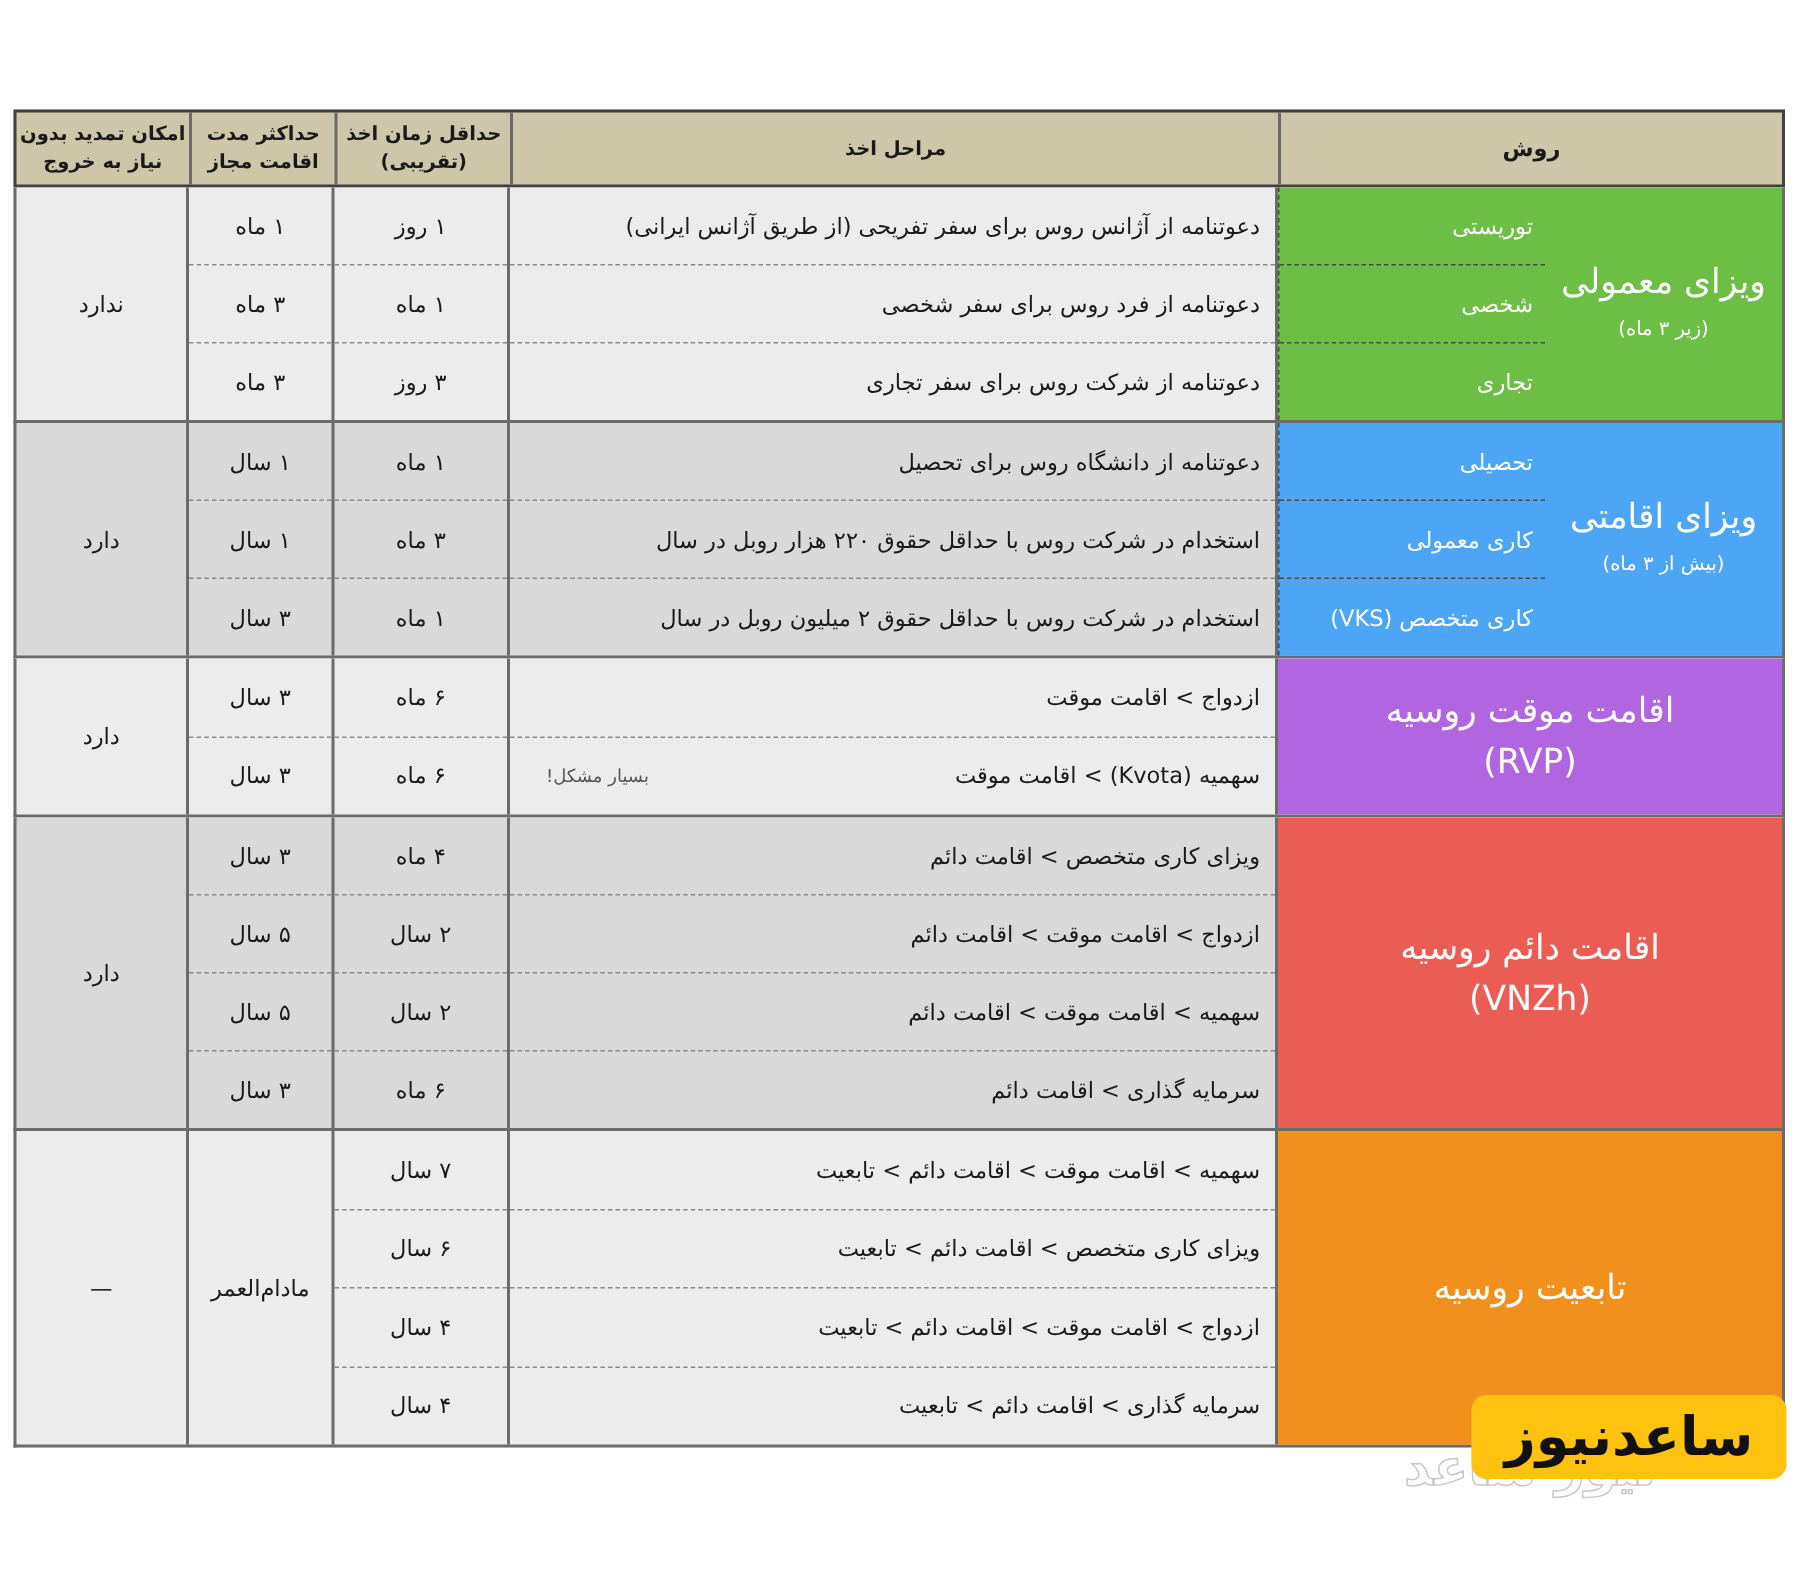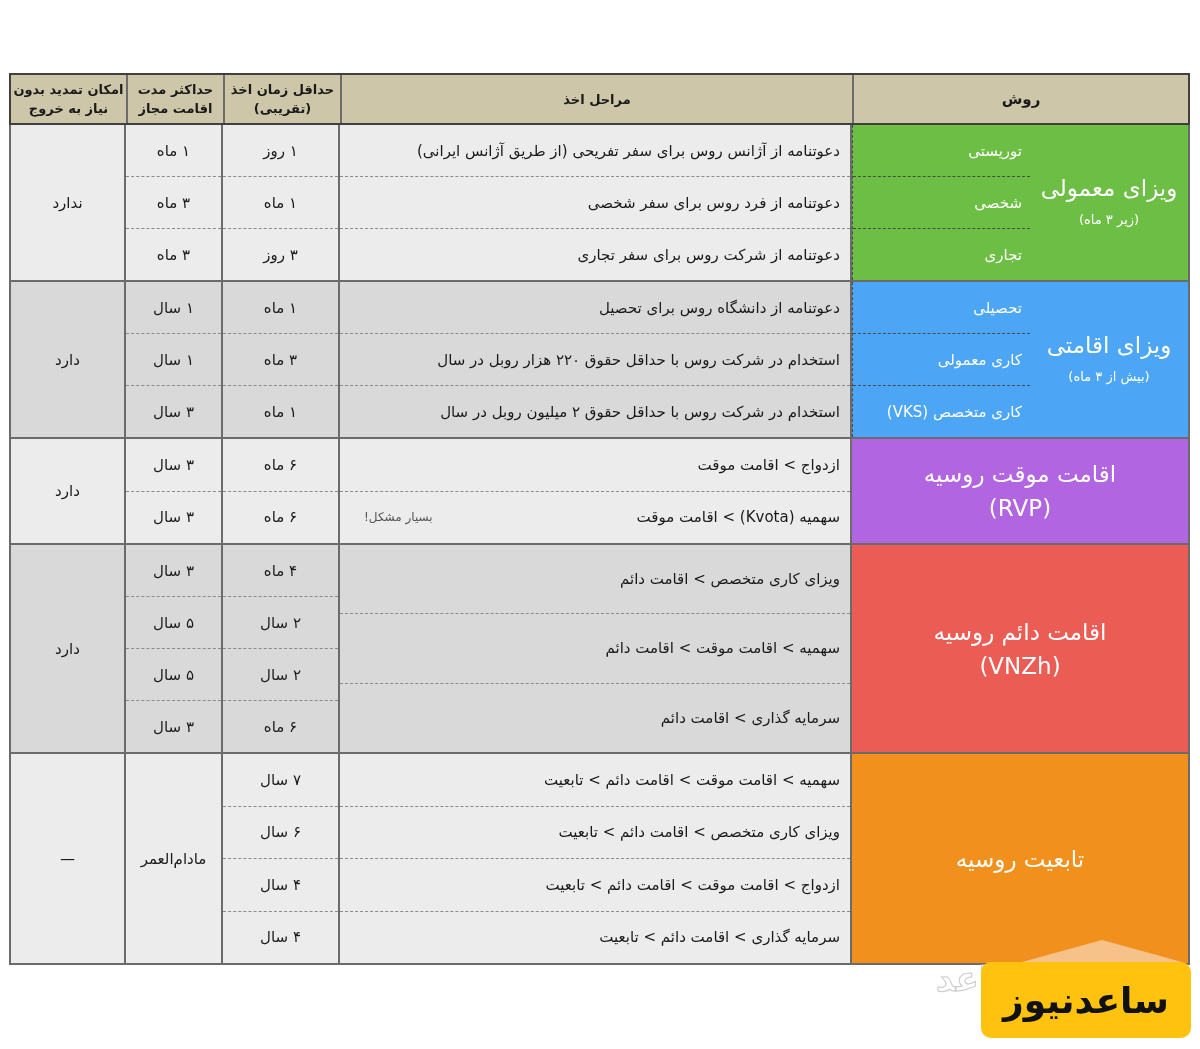--- a/index.html
+++ b/index.html
@@ -28,21 +28,21 @@
     .note { position:absolute; left:10px; font-size:12px; color:#555; direction:rtl;margin-left:14px; }
     .method .main { flex:1; display:flex; flex-direction:column; align-items:center; justify-content:center;
       text-align:center; direction:rtl; }
     .method .main .t1 { font-size:23px; line-height:34px; }
     .method .main .t2 { font-size:13px; line-height:30px; }
     .method .subs { width:178px; display:flex; flex-direction:column; border-left:1px dashed #4a4a4a; box-sizing:border-box; }
     .method .subs .sub { flex:1; display:flex; align-items:center; justify-content:flex-start; padding-right:8px;
       direction:rtl; font-size:15px; border-top:1px dashed #4a4a4a; box-sizing:border-box; }
     .method .subs .sub:first-child { border-top:none;padding-left:10px; }
     .method.split { flex-direction:row-reverse; }
-    .wm-badge { position:absolute; left:981px; top:962px; width:210px; height:76px; background:#ffc20e;
+    .wm-badge { position:absolute; left:981px; top:930px; width:210px; height:56px; background:#ffc20e;
       border-radius:10px; display:flex; align-items:center; justify-content:center; direction:rtl;
       font-size:36px; font-weight:bold; color:#111; }
     .wm-roof { position:absolute; left:1022px; top:940px; width:0; height:0;
       border-left:80px solid transparent; border-right:80px solid transparent; border-bottom:22px solid #f7c18a; }
     .wm-ghost { position:absolute; left:936px; top:960px; font-size:34px; color:transparent;
       -webkit-text-stroke:1px #c8c8c8; direction:rtl; line-height:38px; font-weight:bold; }
   </style>
 </head>
 <body>
 
@@ -151,20 +151,21 @@
       <div class="cell">۳ سال</div>
     </div>
     <div class="min">
       <div class="cell">۴ ماه</div>
       <div class="cell">۲ سال</div>
       <div class="cell">۲ سال</div>
       <div class="cell">۶ ماه</div>
     </div>
     <div class="steps">
       <div class="cell">ویزای کاری متخصص  &gt;  اقامت دائم</div>
+      <div class="cell">ازدواج  &gt;  اقامت موقت  &gt;  اقامت دائم</div>
       <div class="cell">سهمیه  &gt;  اقامت موقت  &gt;  اقامت دائم</div>
       <div class="cell">سرمایه گذاری  &gt;  اقامت دائم</div>
     </div>
     <div class="method" style="background:#eb5c55">
       <div class="main">
         <div class="t1">اقامت دائم روسیه</div>
         <div class="t1">(VNZh)</div>
       </div>
     </div>
   </div>

